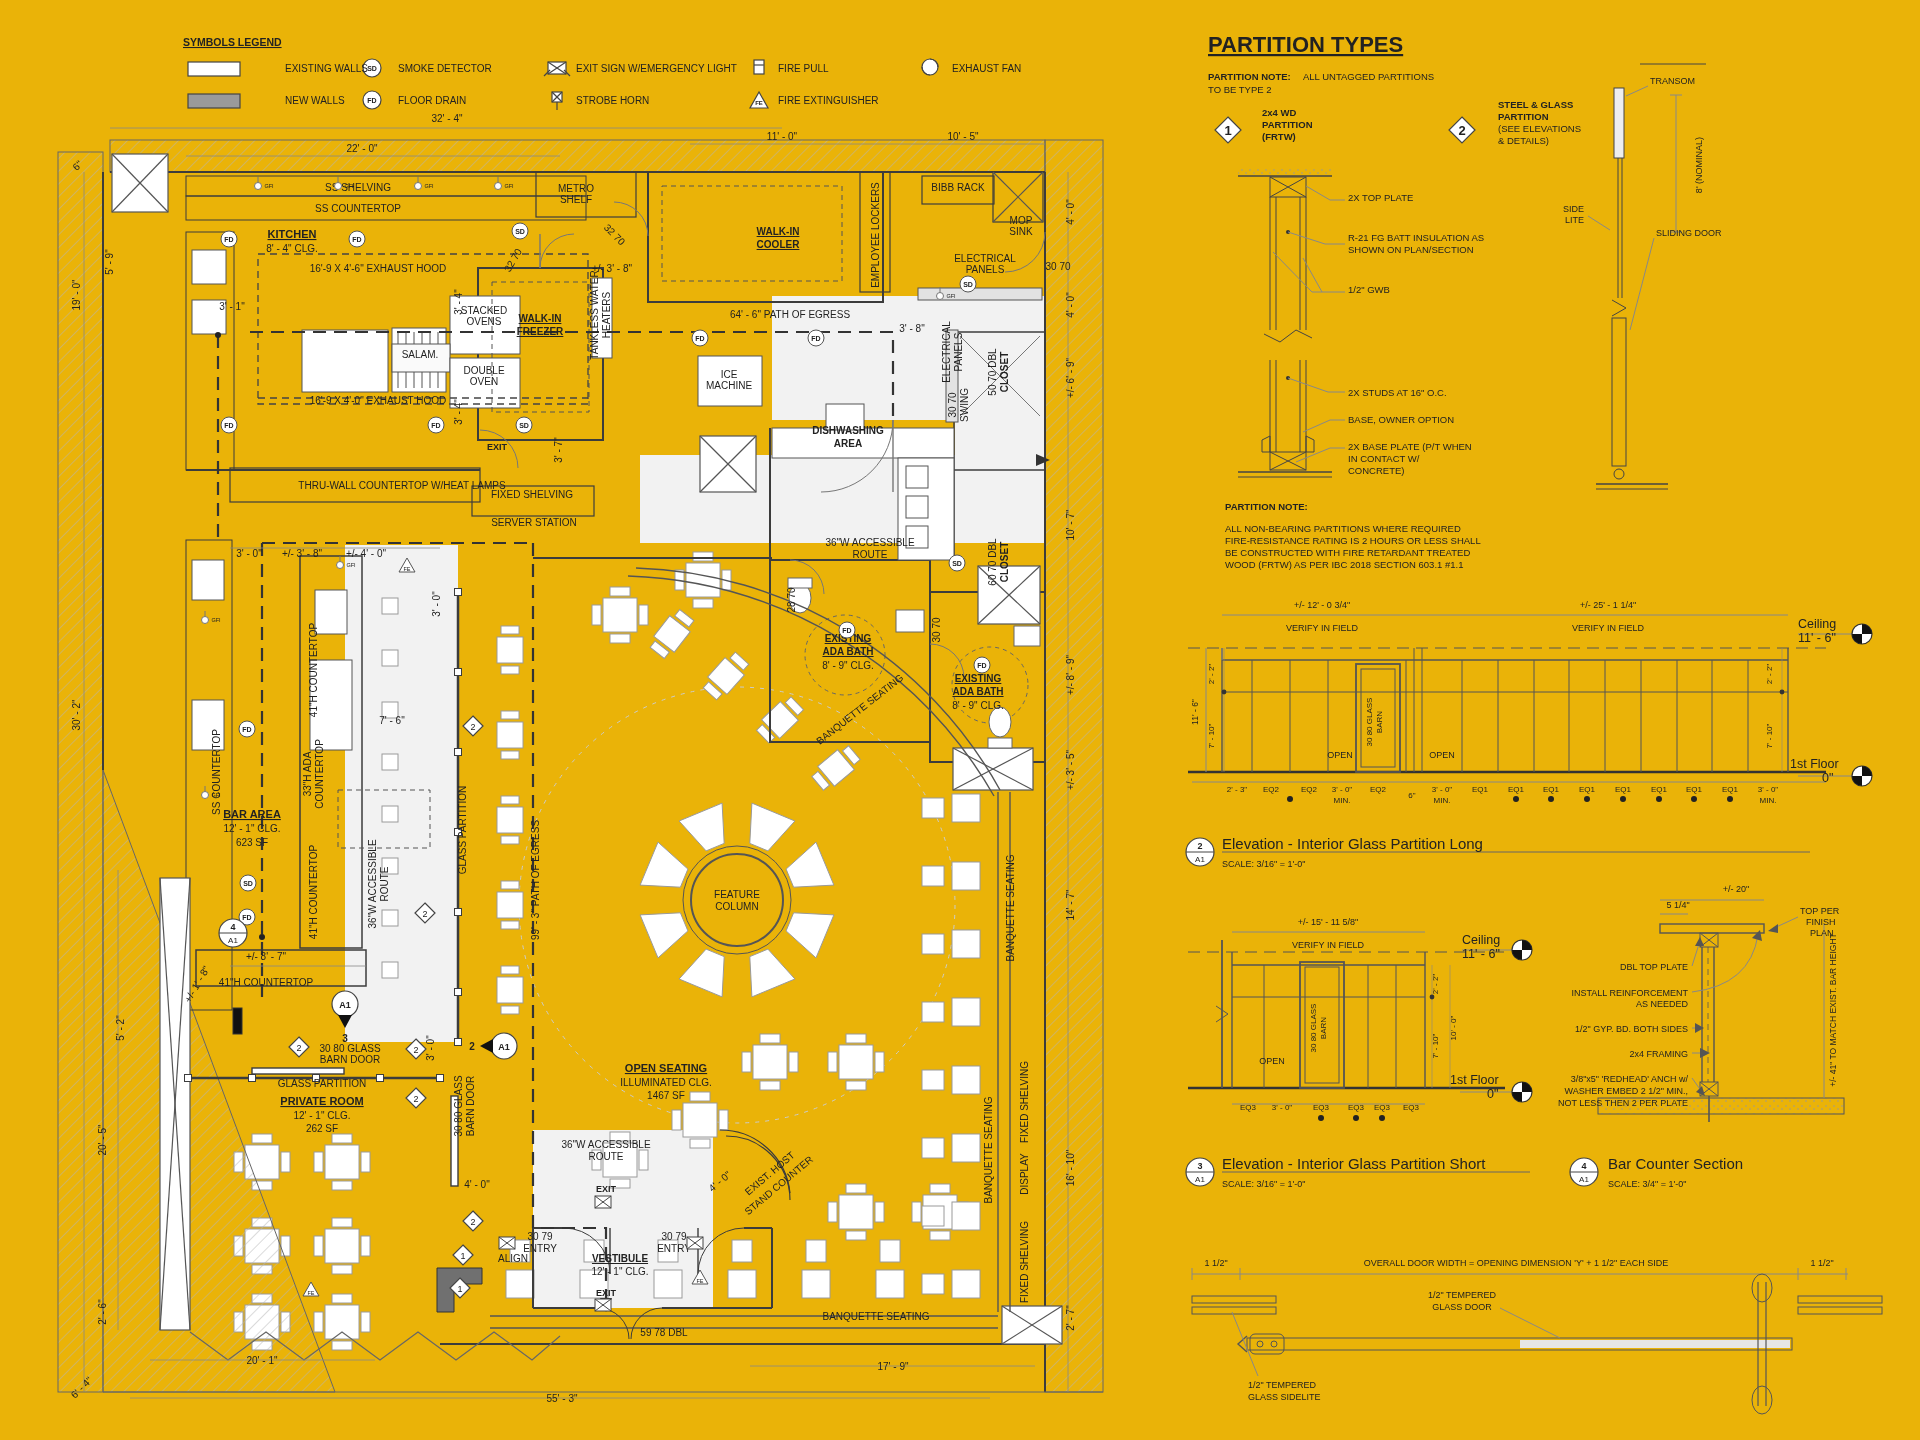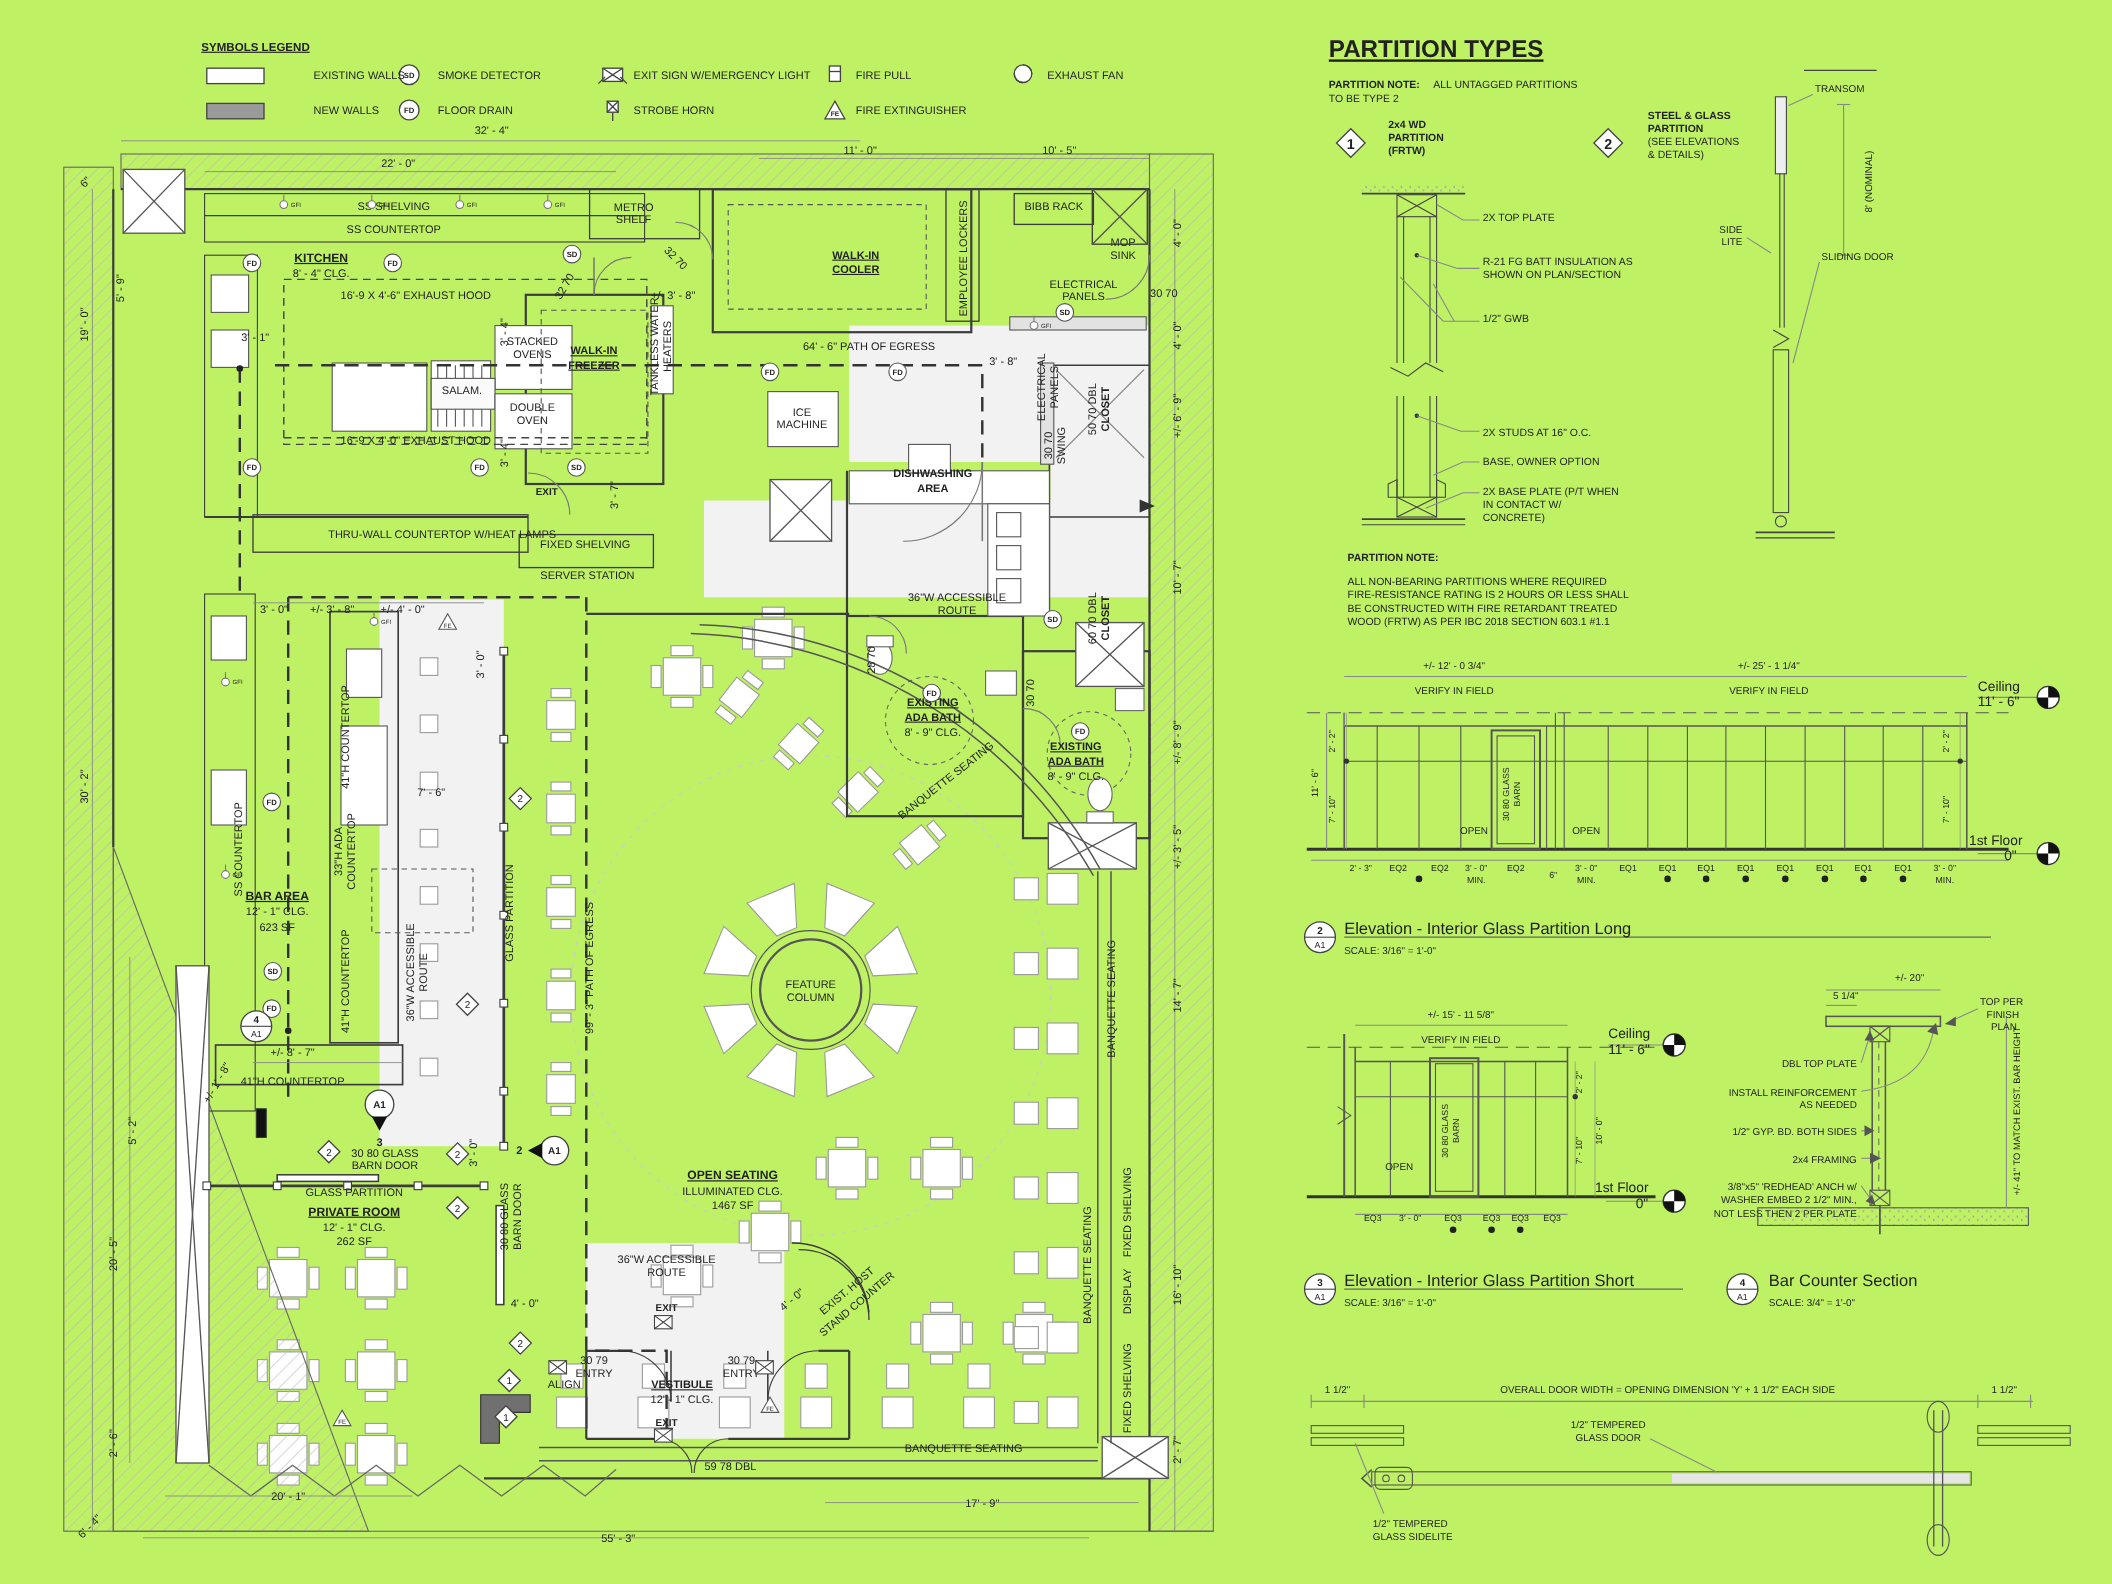--- a/index.html
+++ b/index.html
@@ -1,16 +1,16 @@
 <!DOCTYPE html>
 <html><head>
 <meta charset="utf-8">
 <style>
   html,body{margin:0;padding:0;background:#fff;}
-  #sheet-wrap{position:relative;width:1920px;height:1440px;background:#bef264;overflow:hidden;}
+  #sheet-wrap{position:relative;width:1920px;height:1440px;background:#eab308;overflow:hidden;}
   svg{position:absolute;left:0;top:0;font-family:"Liberation Sans",sans-serif;}
   text{fill:#222;}
 </style>
 </head>
 <body>
 
 <div id="sheet-wrap">
 <svg id="sheet" width="1920" height="1440" viewBox="0 0 1920 1440">
   <defs>
     <pattern id="h1" width="9" height="9" patternUnits="userSpaceOnUse" patternTransform="rotate(45)">

